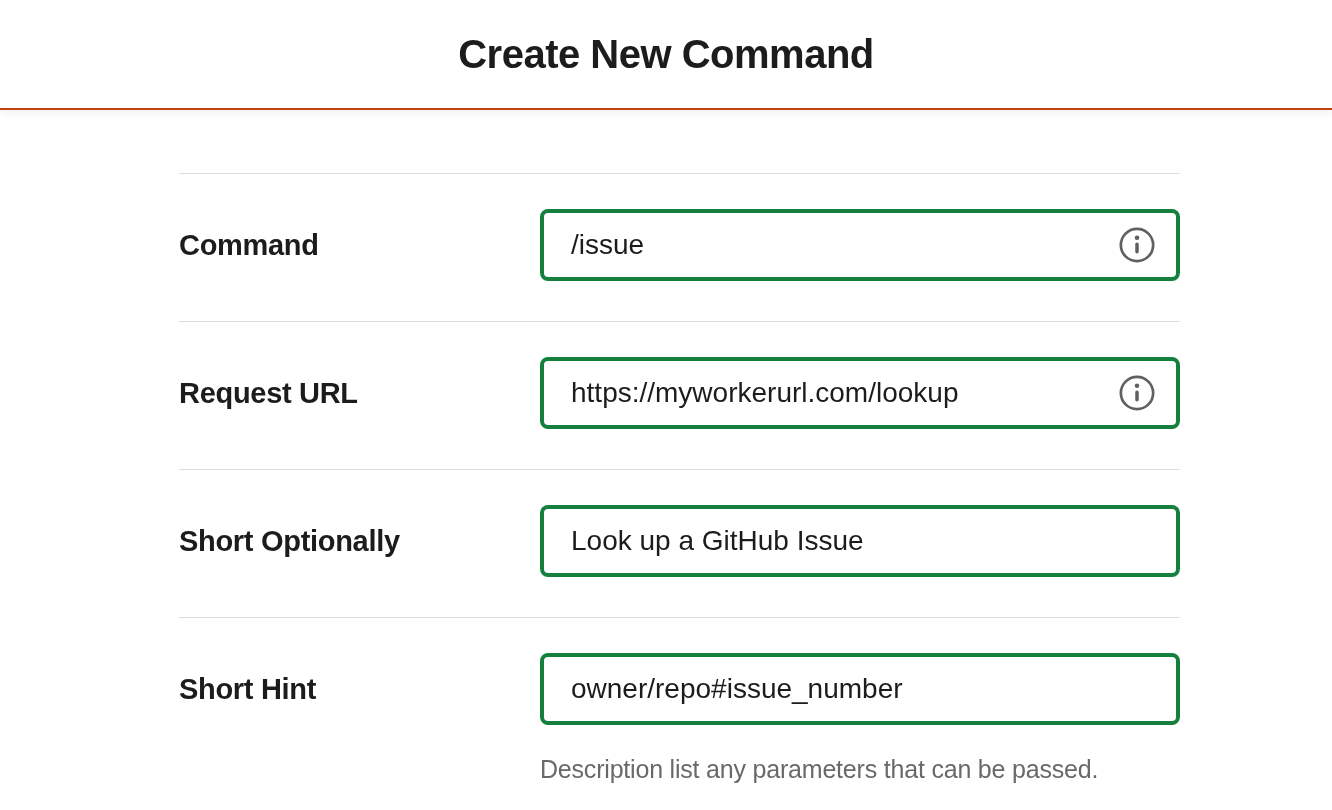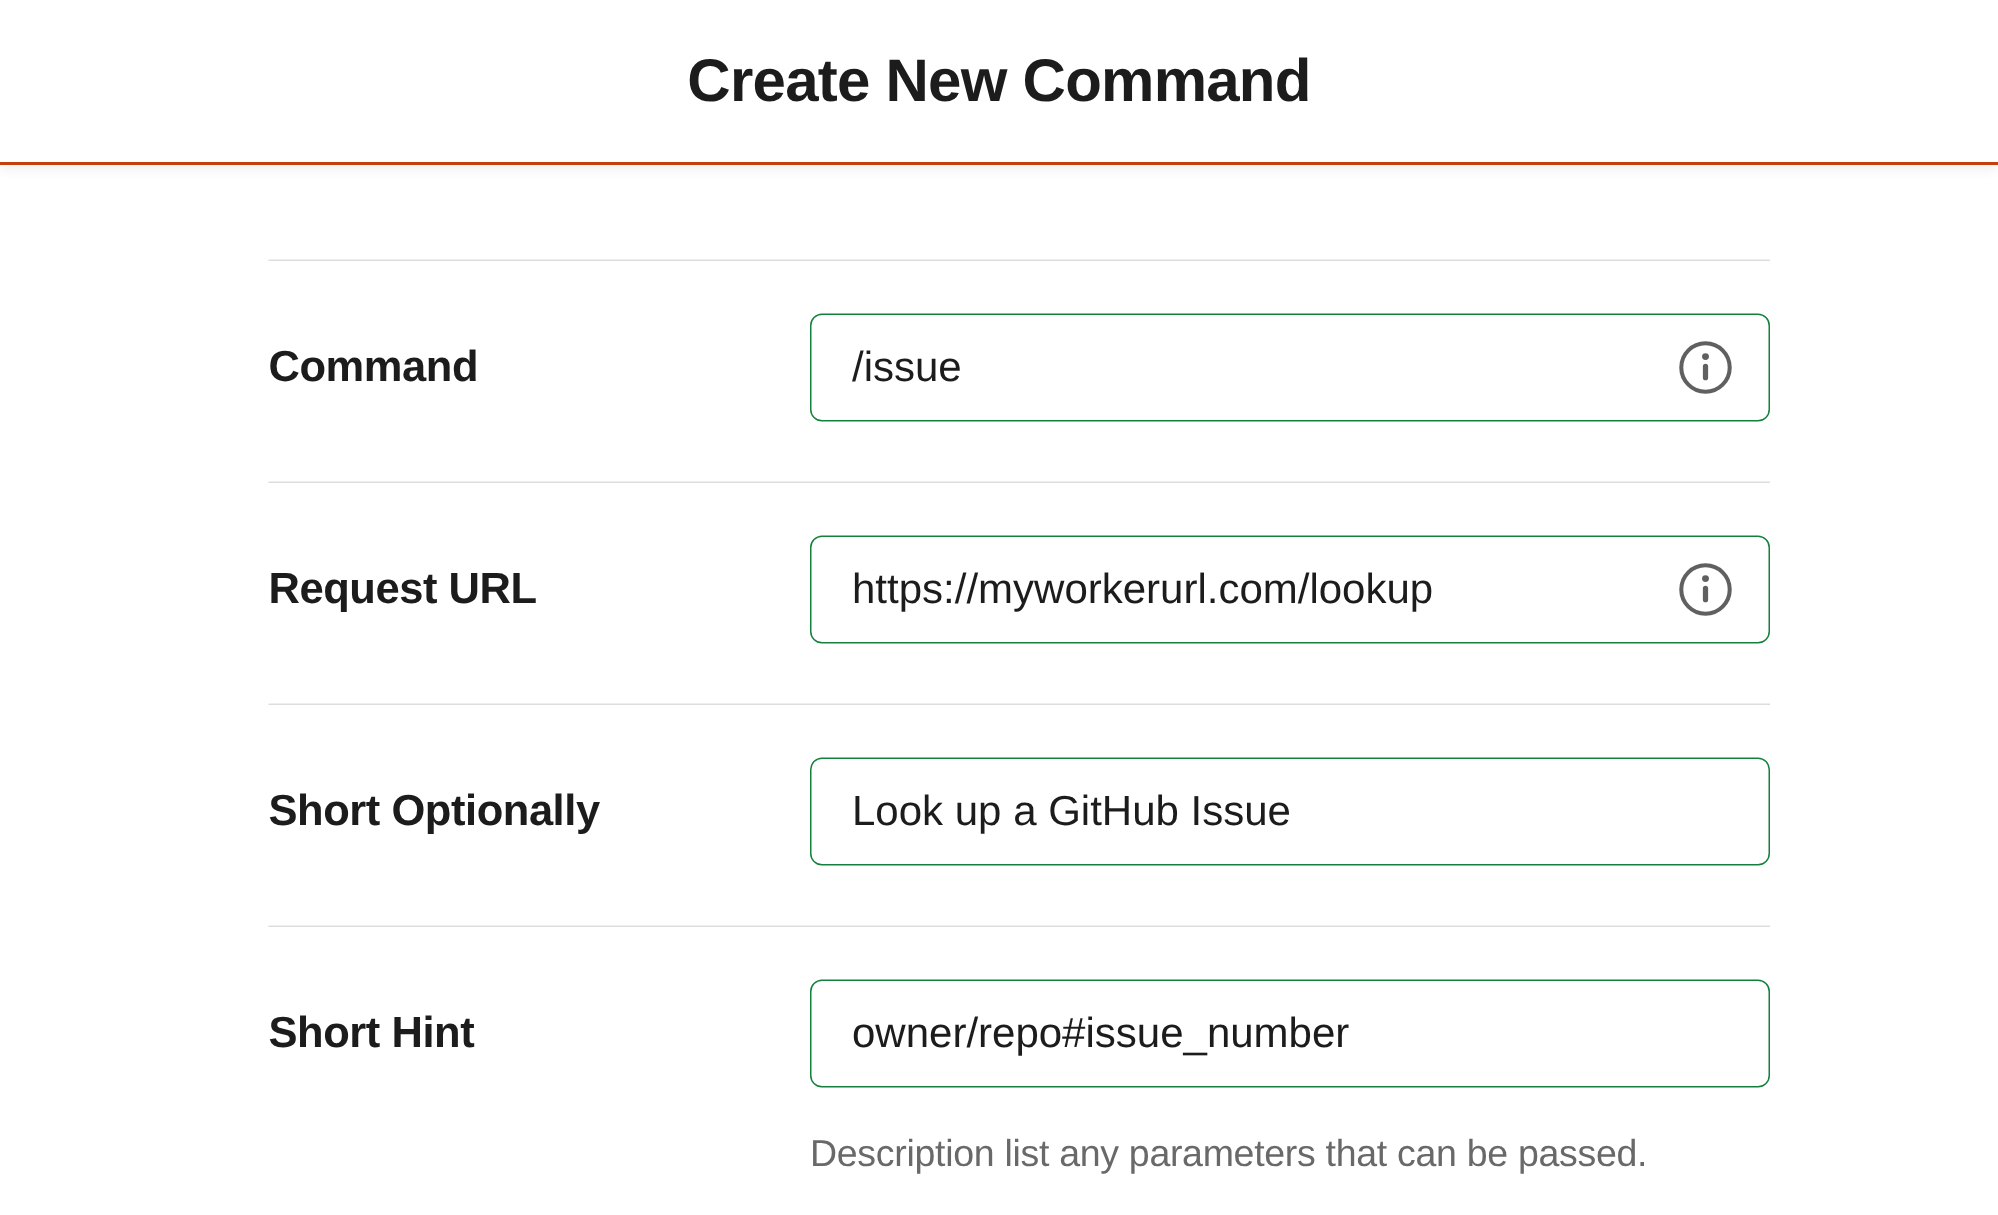--- a/index.html
+++ b/index.html
@@ -44,21 +44,21 @@
     font-weight: 700;
     line-height: 72px;          
     color: #1d1c1d;
     letter-spacing: -0.3px;
   }
   .field-col { flex: 1; min-width: 0; }
   .input-wrap { position: relative; width: 100%; }
   .text-input {
     width: 100%;
     height: 72px;
-    border: 1px solid #15803d;
+    border: 4px solid #15803d;
     border-radius: 8px;
     background: #ffffff;
     font-family: "Liberation Sans", "DejaVu Sans", sans-serif;
     font-size: 28px;
     color: #1d1c1d;
     padding: 0 72px 0 27px;
     outline: none;
   }
   .text-input.no-icon { padding-right: 10px; }
   .info-icon {

